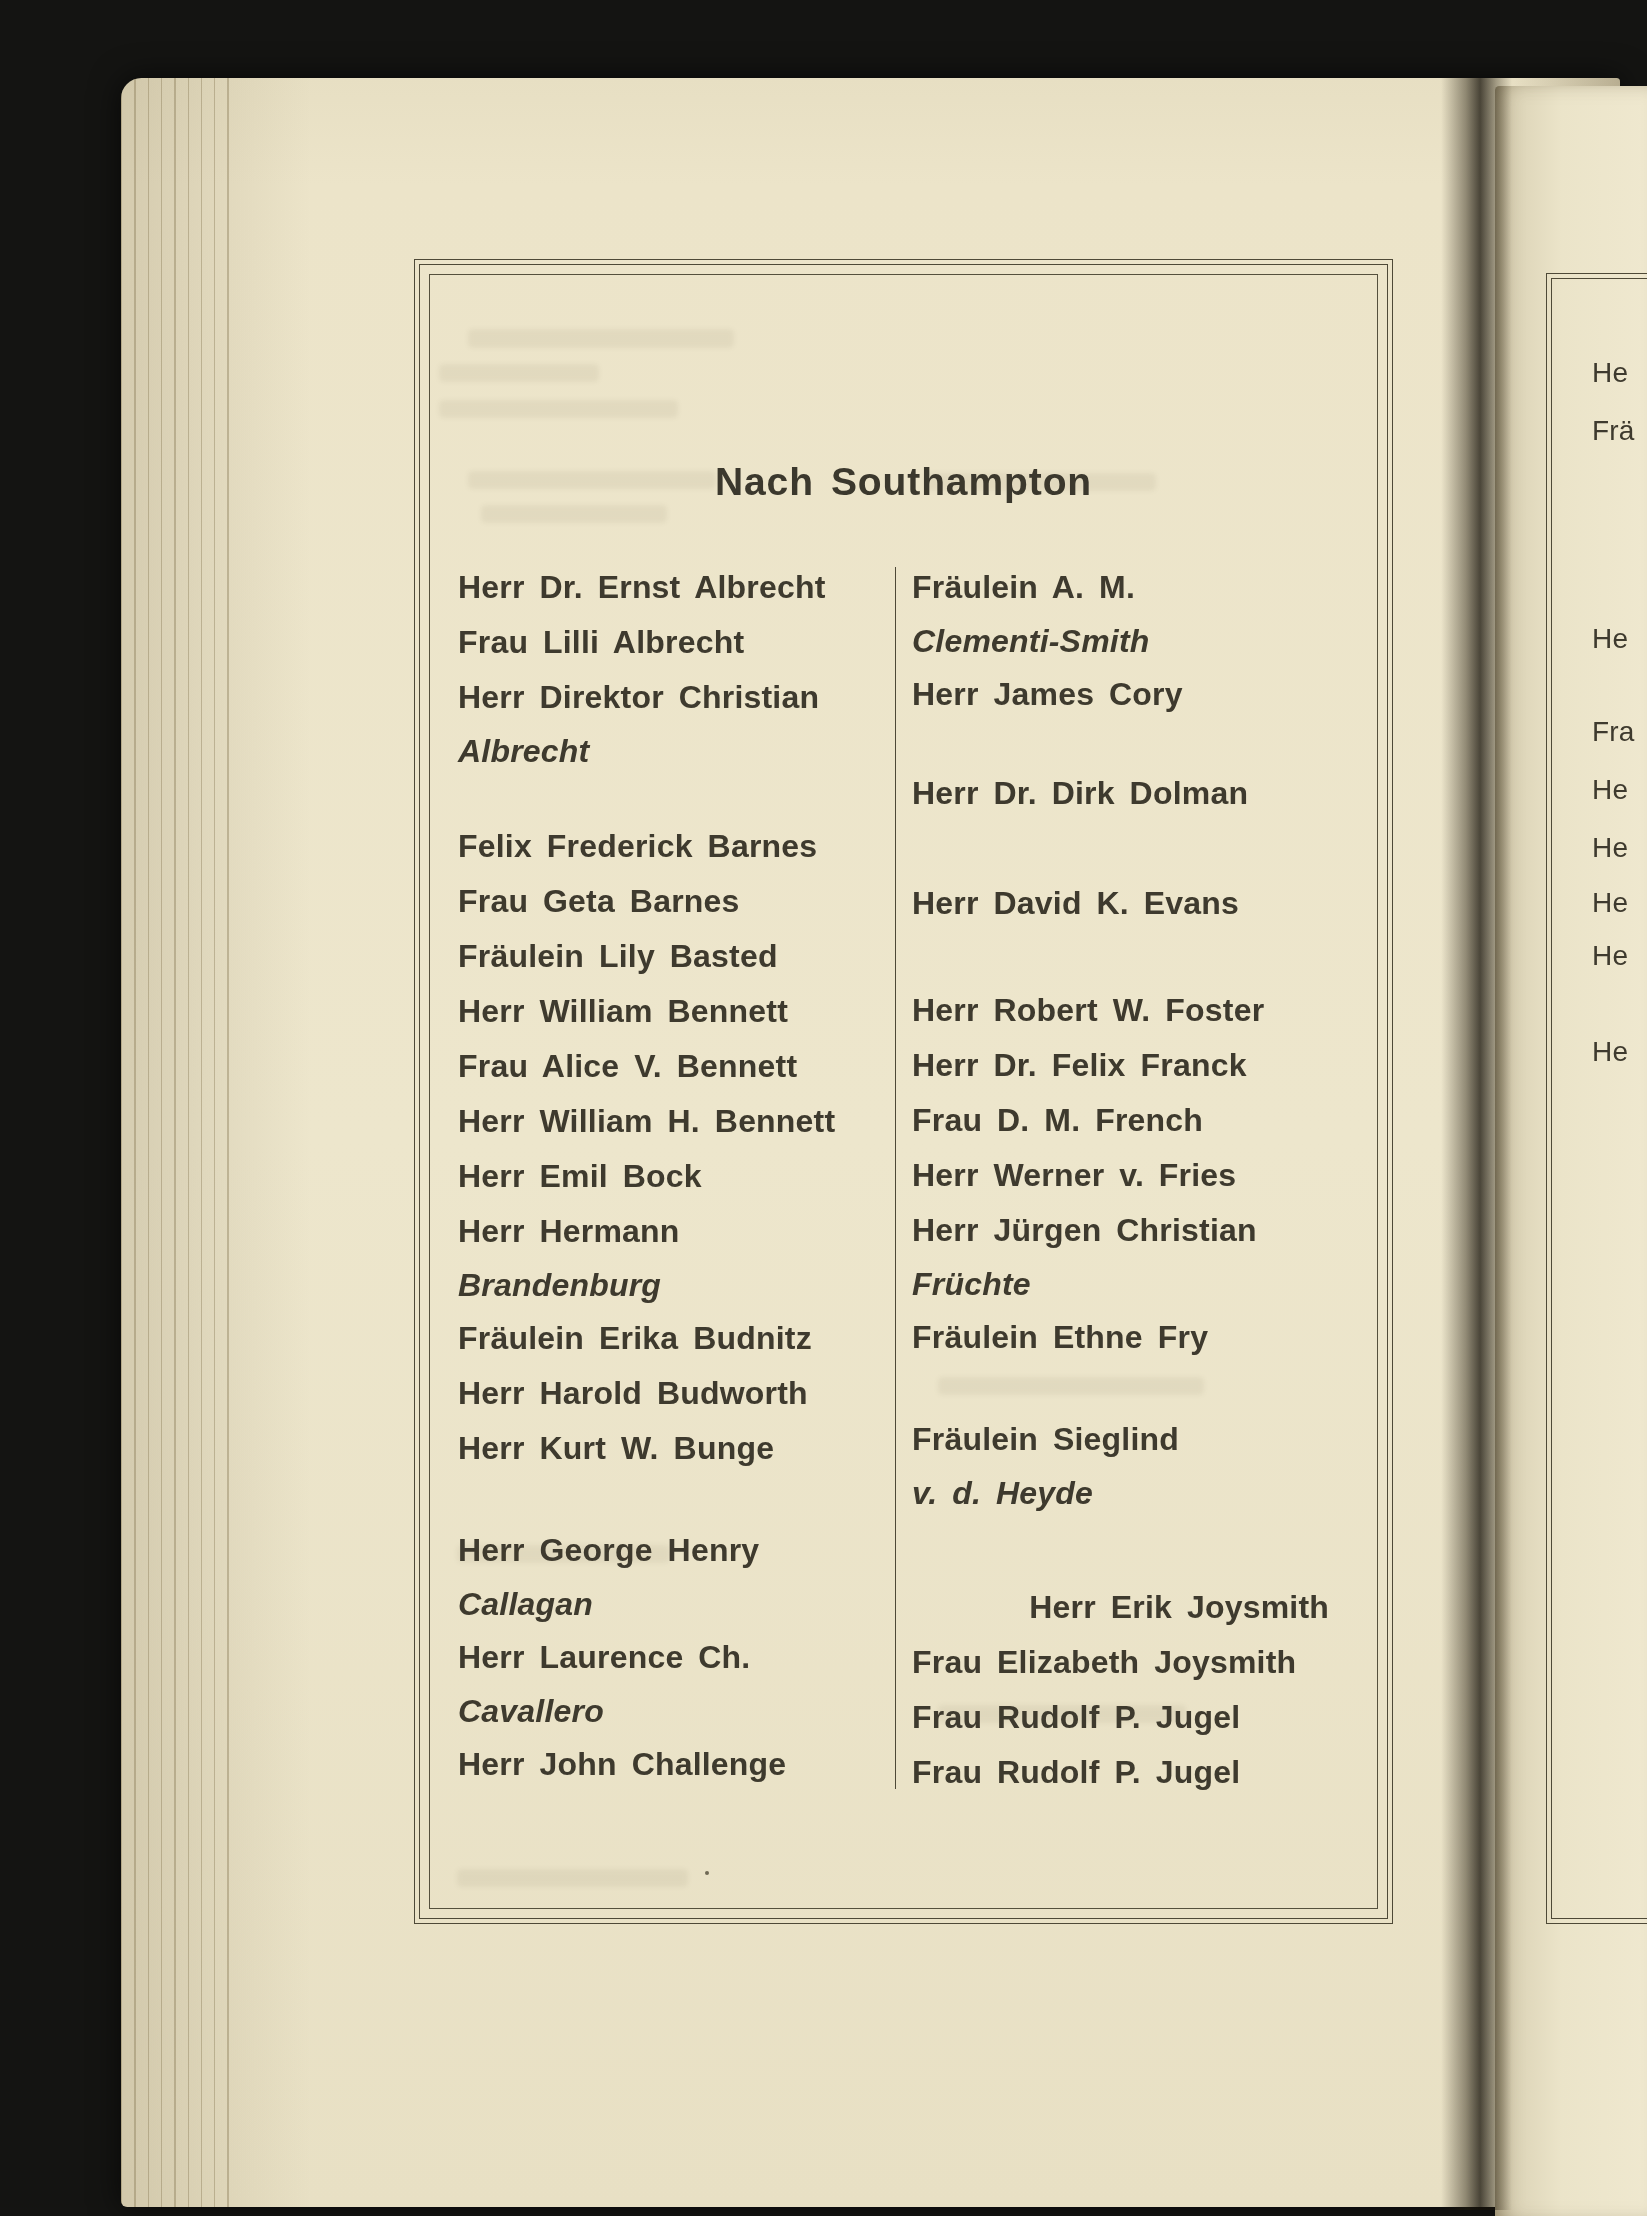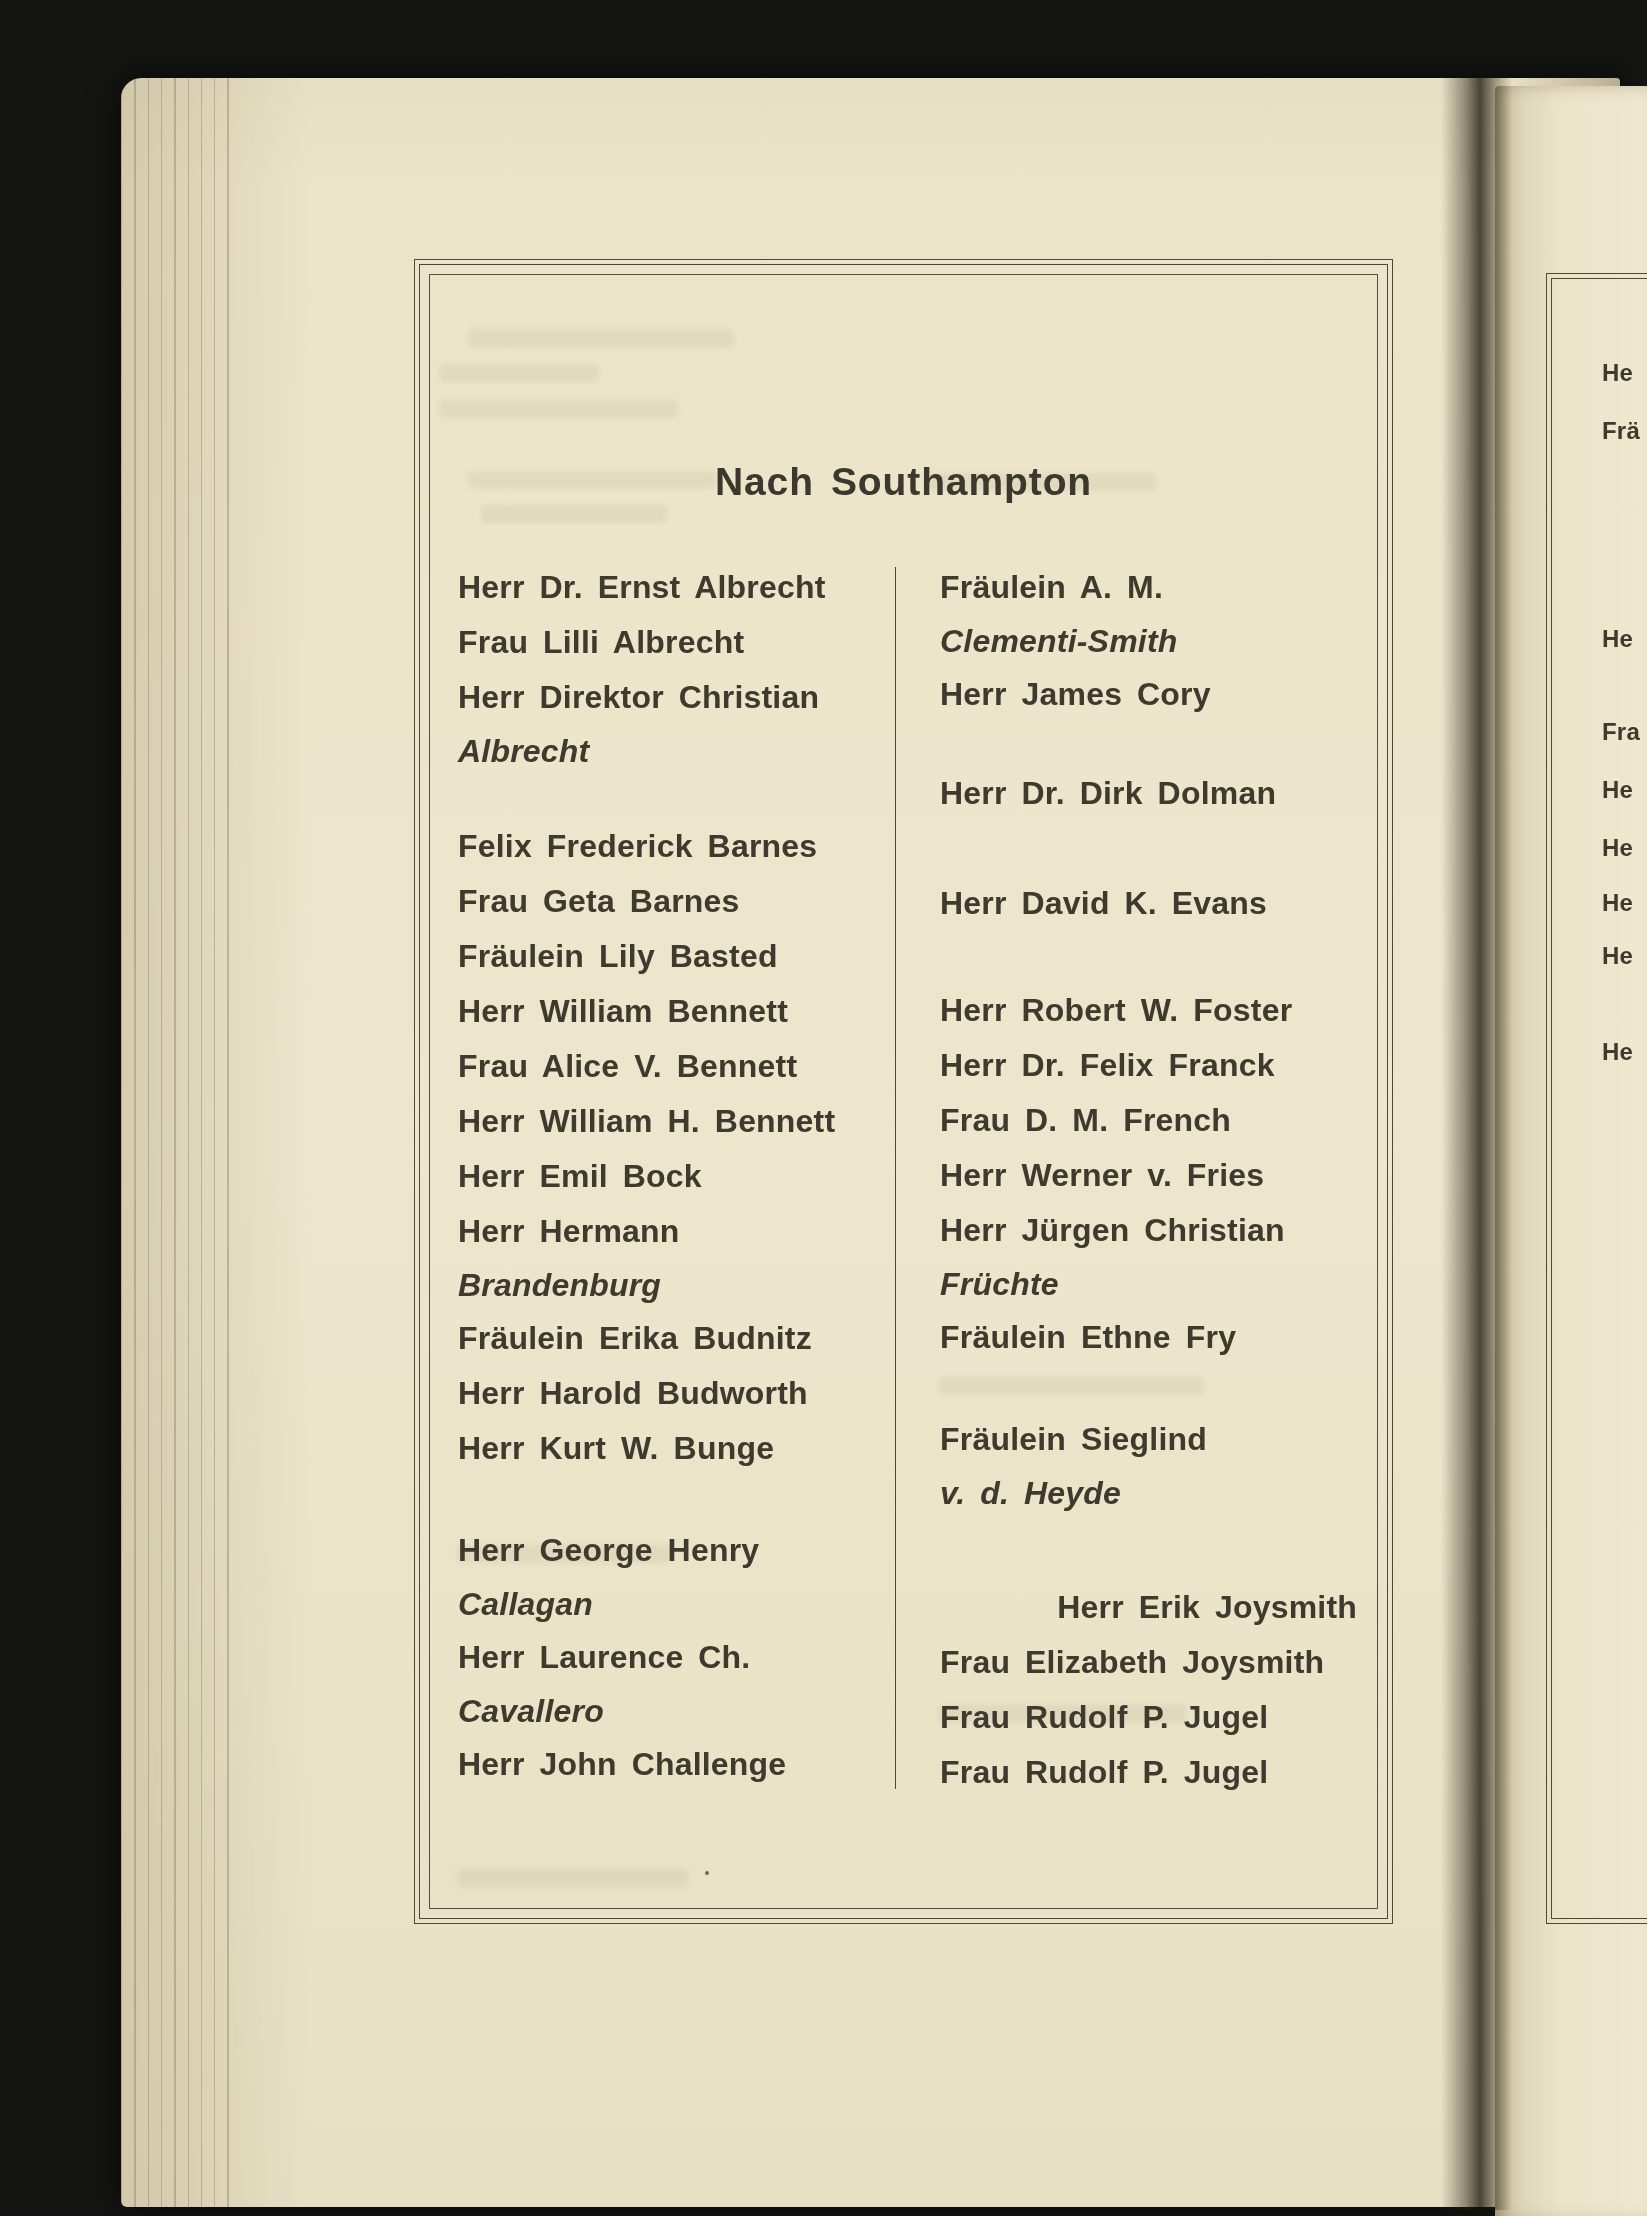--- a/index.html
+++ b/index.html
@@ -72,21 +72,21 @@
   .col {
     position: absolute;
     top: 300px;
     font-size: 32px;
     font-weight: bold;
     letter-spacing: 0.2px;
     word-spacing: 5.8px;
     color: #3e3a2e;
   }
   .col-left  { left: 43px;  width: 437px; }
-  .col-right { left: 497px; width: 417px; margin-left: 28px; }
+  .col-right { left: 497px; width: 417px; }
   .entry .line { line-height: 55px; white-space: nowrap; }
   .entry .cont { line-height: 52px; text-align: left; white-space: nowrap; font-style: italic; }
   .col-left  .entry .cont { padding-right: 7px; }
   .col-right .entry .cont { padding-right: 16px; }
 
   .divider {
     position: absolute;
     left: 480px;
     top: 307px;
     width: 1.3px;
@@ -148,23 +148,23 @@
     position: absolute;
     left: 51px;
     top: 187px;
     width: 319px;
     height: 1649px;
     border: 1.3px solid #4e4937;
   }
   .next-frame .frame-mid { inset: 4px; border: 1.3px solid #4e4937; }
   .fragment {
     position: absolute;
-    left: 107px;
-    font-size: 24px;
-    font-weight: bold;
+    left: 97px;
+    font-size: 28px;
+    font-weight: normal;
     letter-spacing: 0.2px;
     color: #3e3a2e;
     line-height: 55px;
     white-space: nowrap;
   }
 </style>
 </head>
 <body>
 
 <div class="stage">

